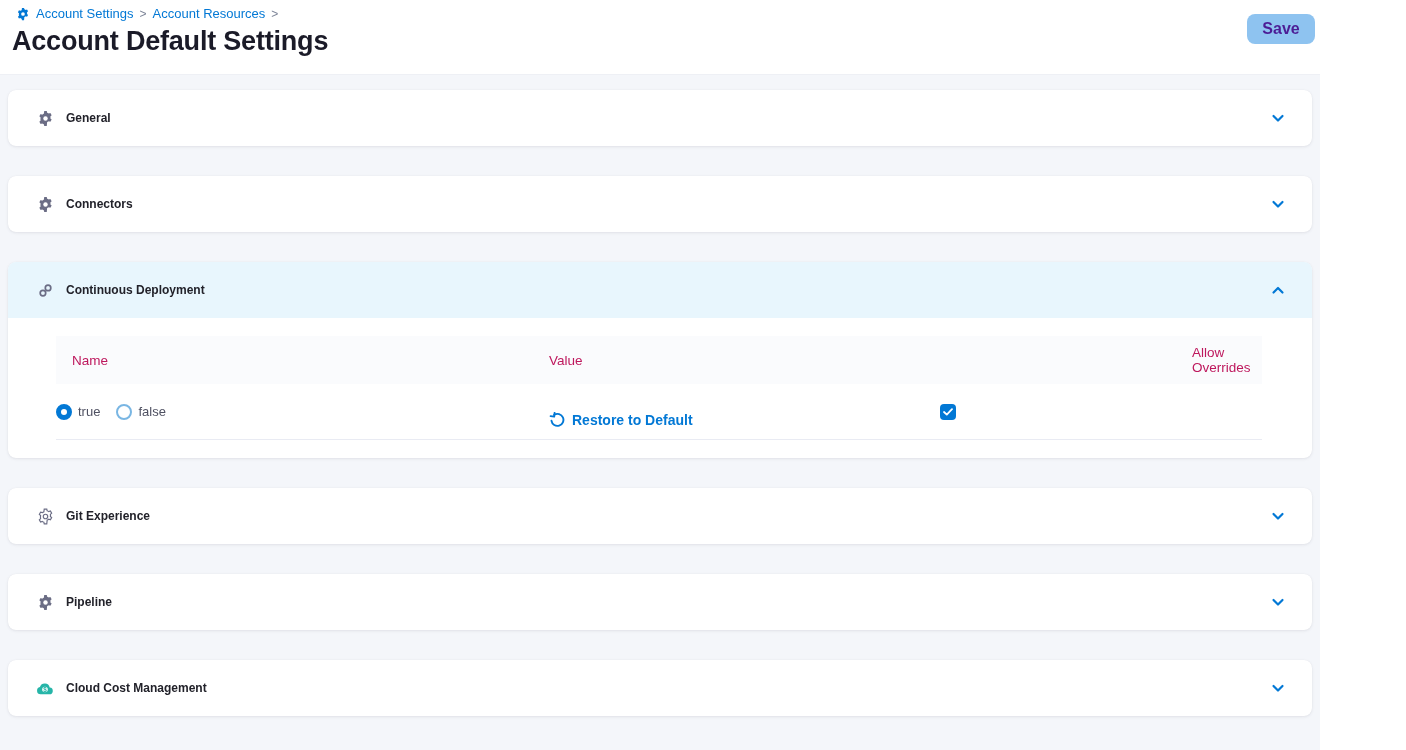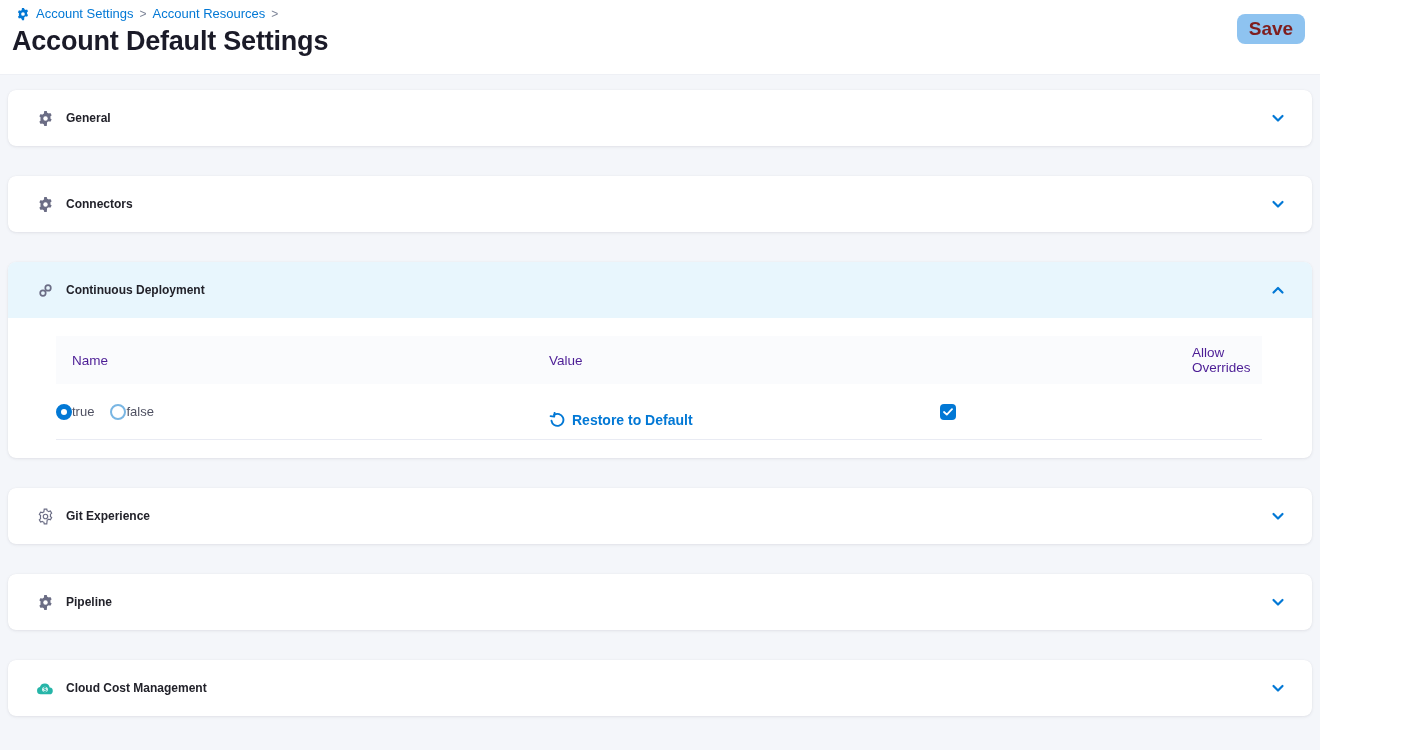--- a/index.html
+++ b/index.html
@@ -21,24 +21,24 @@
     border-bottom: 1px solid #eef0f5;
     flex: 0 0 auto;
   }
   .breadcrumb { display: flex; align-items: center; gap: 6px; font-size: 13px; margin-left: -8px; padding-left: 12px; }
   .breadcrumb a { color: var(--primary, #0278d5); text-decoration: none; cursor: pointer; }
   .breadcrumb .sep { color: #7d8598; font-size: 12px; position: relative; top: 0.5px; }
   .bc-gear { display: flex; align-items: center; }
   .bc-gear .cog-body { fill: var(--primary, #0278d5); }
   .page-title { font-size: 27px; font-weight: 700; color: #1b1b28; letter-spacing: -0.2px; margin: 5px 0 0 0; }
   .save-btn {
-    position: absolute; top: 14px; right: 15px;
+    position: absolute; top: 14px; right: 5px;
     width: 68px; height: 30px;
     background: var(--save_button_bg, #8ec3f0);
-    color: #7f1d1d; font-weight: 700; font-size: 19px;
+    color: #4c1d95; font-weight: 700; font-size: 16px;
     border: none; border-radius: 8px;
     font-family: "Liberation Sans", sans-serif;
     cursor: default;
   }
 
   
   .content {
     flex: 1 1 auto;
     background: var(--page_bg, #f4f6fa);
     padding: 15px 8px 0 8px;
@@ -74,26 +74,26 @@
   .cloud-dollar { fill: var(--ccm_teal, #26b5a8); font-weight: bold; font-family: "Liberation Sans", sans-serif; }
   .restore-stroke { stroke: var(--primary, #0278d5); stroke-width: 1.9; fill: none; stroke-linecap: round; stroke-linejoin: round; }
 
   
   .settings-table { margin: 18px 50px 0 48px; }
   .thead, .trow {
     display: grid;
     grid-template-columns: 493px 391px 252px 1fr;
     align-items: center;
   }
-  .thead { height: 48px; background: #fafbfd; font-size: 13.5px; color: #4c1d95; }
+  .thead { height: 48px; background: #fafbfd; font-size: 13.5px; color: #be185d; }
   .trow { height: 56px; background: #fff; border-bottom: 1px solid #e9ebf3; font-size: 14px; color: #22222a; }
   .c1 { padding-left: 16px; }
 
   .radios { display: flex; align-items: center; gap: 16px; }
-  .radio-opt { display: flex; align-items: center; font-size: 13px; color: #4f5162; cursor: pointer; }
+  .radio-opt { display: flex; align-items: center; gap: 6px; font-size: 13px; color: #4f5162; cursor: pointer; }
   .rb { width: 16px; height: 16px; border-radius: 50%; background: #fff; flex: 0 0 auto; }
   .rb.selected { border: 5px solid var(--primary, #0278d5); }
   .rb.unselected { border: 2px solid #79b6e3; }
 
   .restore-link { display: flex; align-items: center; gap: 7px; color: var(--primary, #0278d5); font-weight: 700; font-size: 14px; text-decoration: none; cursor: pointer; margin-top: 16px; }
 
   .checkbox { width: 16px; height: 16px; border-radius: 4px; background: var(--primary, #0278d5); display: flex; align-items: center; justify-content: center; cursor: pointer; }
 </style>
 </head>
 <body>

